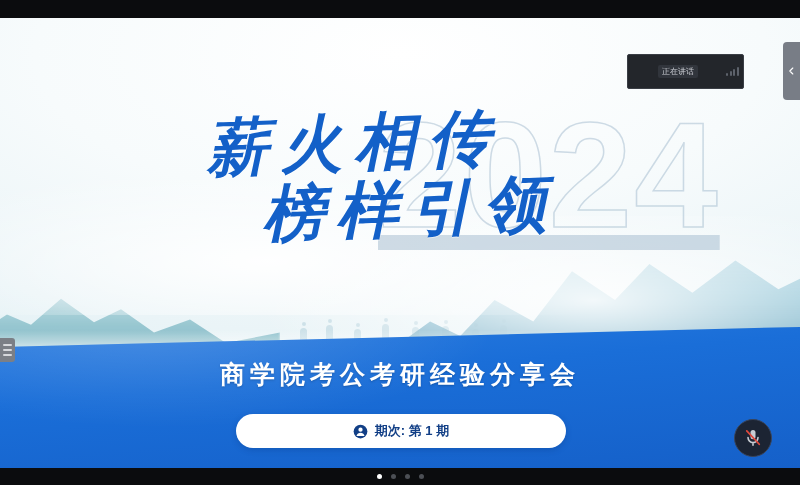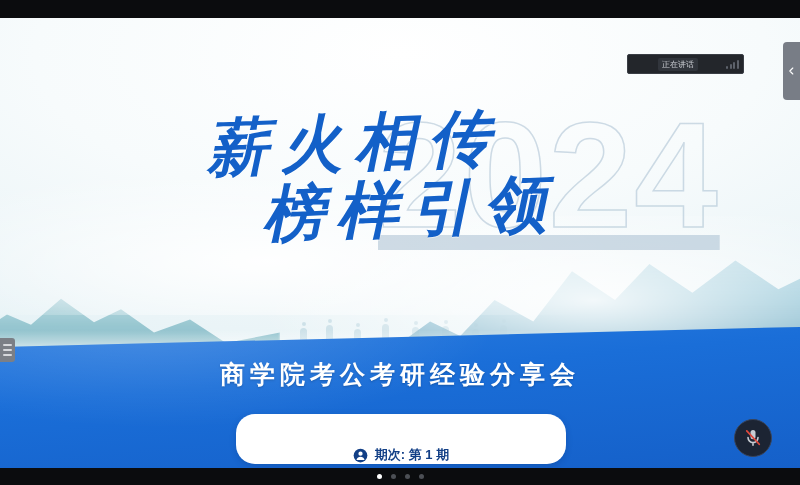--- a/index.html
+++ b/index.html
@@ -116,23 +116,23 @@
     background:radial-gradient(70% 120% at 20% 0%, rgba(255,255,255,.16), rgba(255,255,255,0) 60%);
   }
   .banner-title {
     position:absolute; left:0; top:34px; width:800px; text-align:center;
     font-size:25px; font-weight:700; color:#ffffff; letter-spacing:5px;
     text-shadow:0 1px 2px rgba(0,40,90,.35);
   }
 
   
   .info-pill {
-    position:absolute; left:236px; top:396px; width:330px; height:50px;
+    position:absolute; left:236px; top:396px; width:330px; height:34px;
     background:#ffffff; border-radius:19px;
-    display:flex; align-items:flex-end; justify-content:center; gap:44px;
+    display:flex; align-items:center; justify-content:center; gap:44px;
     box-shadow:0 2px 6px rgba(0,40,100,.22);
   }
   .info-item { display:flex; align-items:center; gap:7px;
     font-size:13px; font-weight:700; color:#123f86; white-space:nowrap; }
   .ic { width:15px; height:15px; flex:0 0 15px; }
 
   
   .mic-btn {
     position:absolute; left:734px; top:419px; width:38px; height:38px;
     border-radius:50%; background:#1c2433; border:1px solid #39445a;
@@ -149,21 +149,21 @@
   .left-handle {
     position:absolute; left:0; top:338px; width:15px; height:24px;
     background:#7b7f86; border-radius:0 3px 3px 0;
     display:flex; flex-direction:column; justify-content:center; gap:3px;
     padding:0 3px;
   }
   .left-handle span { display:block; height:2px; background:#d6d8dc; border-radius:1px; }
 
   
   .speaker-box {
-    position:absolute; left:627px; top:54px; width:117px; height:20px;
+    position:absolute; left:627px; top:54px; width:117px; height:35px;
     background:#23262b; border:1px solid #3a3e45; border-radius:2px;
     display:flex; align-items:center; gap:14px; padding:0 16px;
   }
   .speaker-name {
     font-size:8px; color:#c9ccd2; background:#31353c;
     padding:1px 4px; border-radius:2px; white-space:nowrap;
   }
   .speaker-spacer { flex:1; }
 
   

